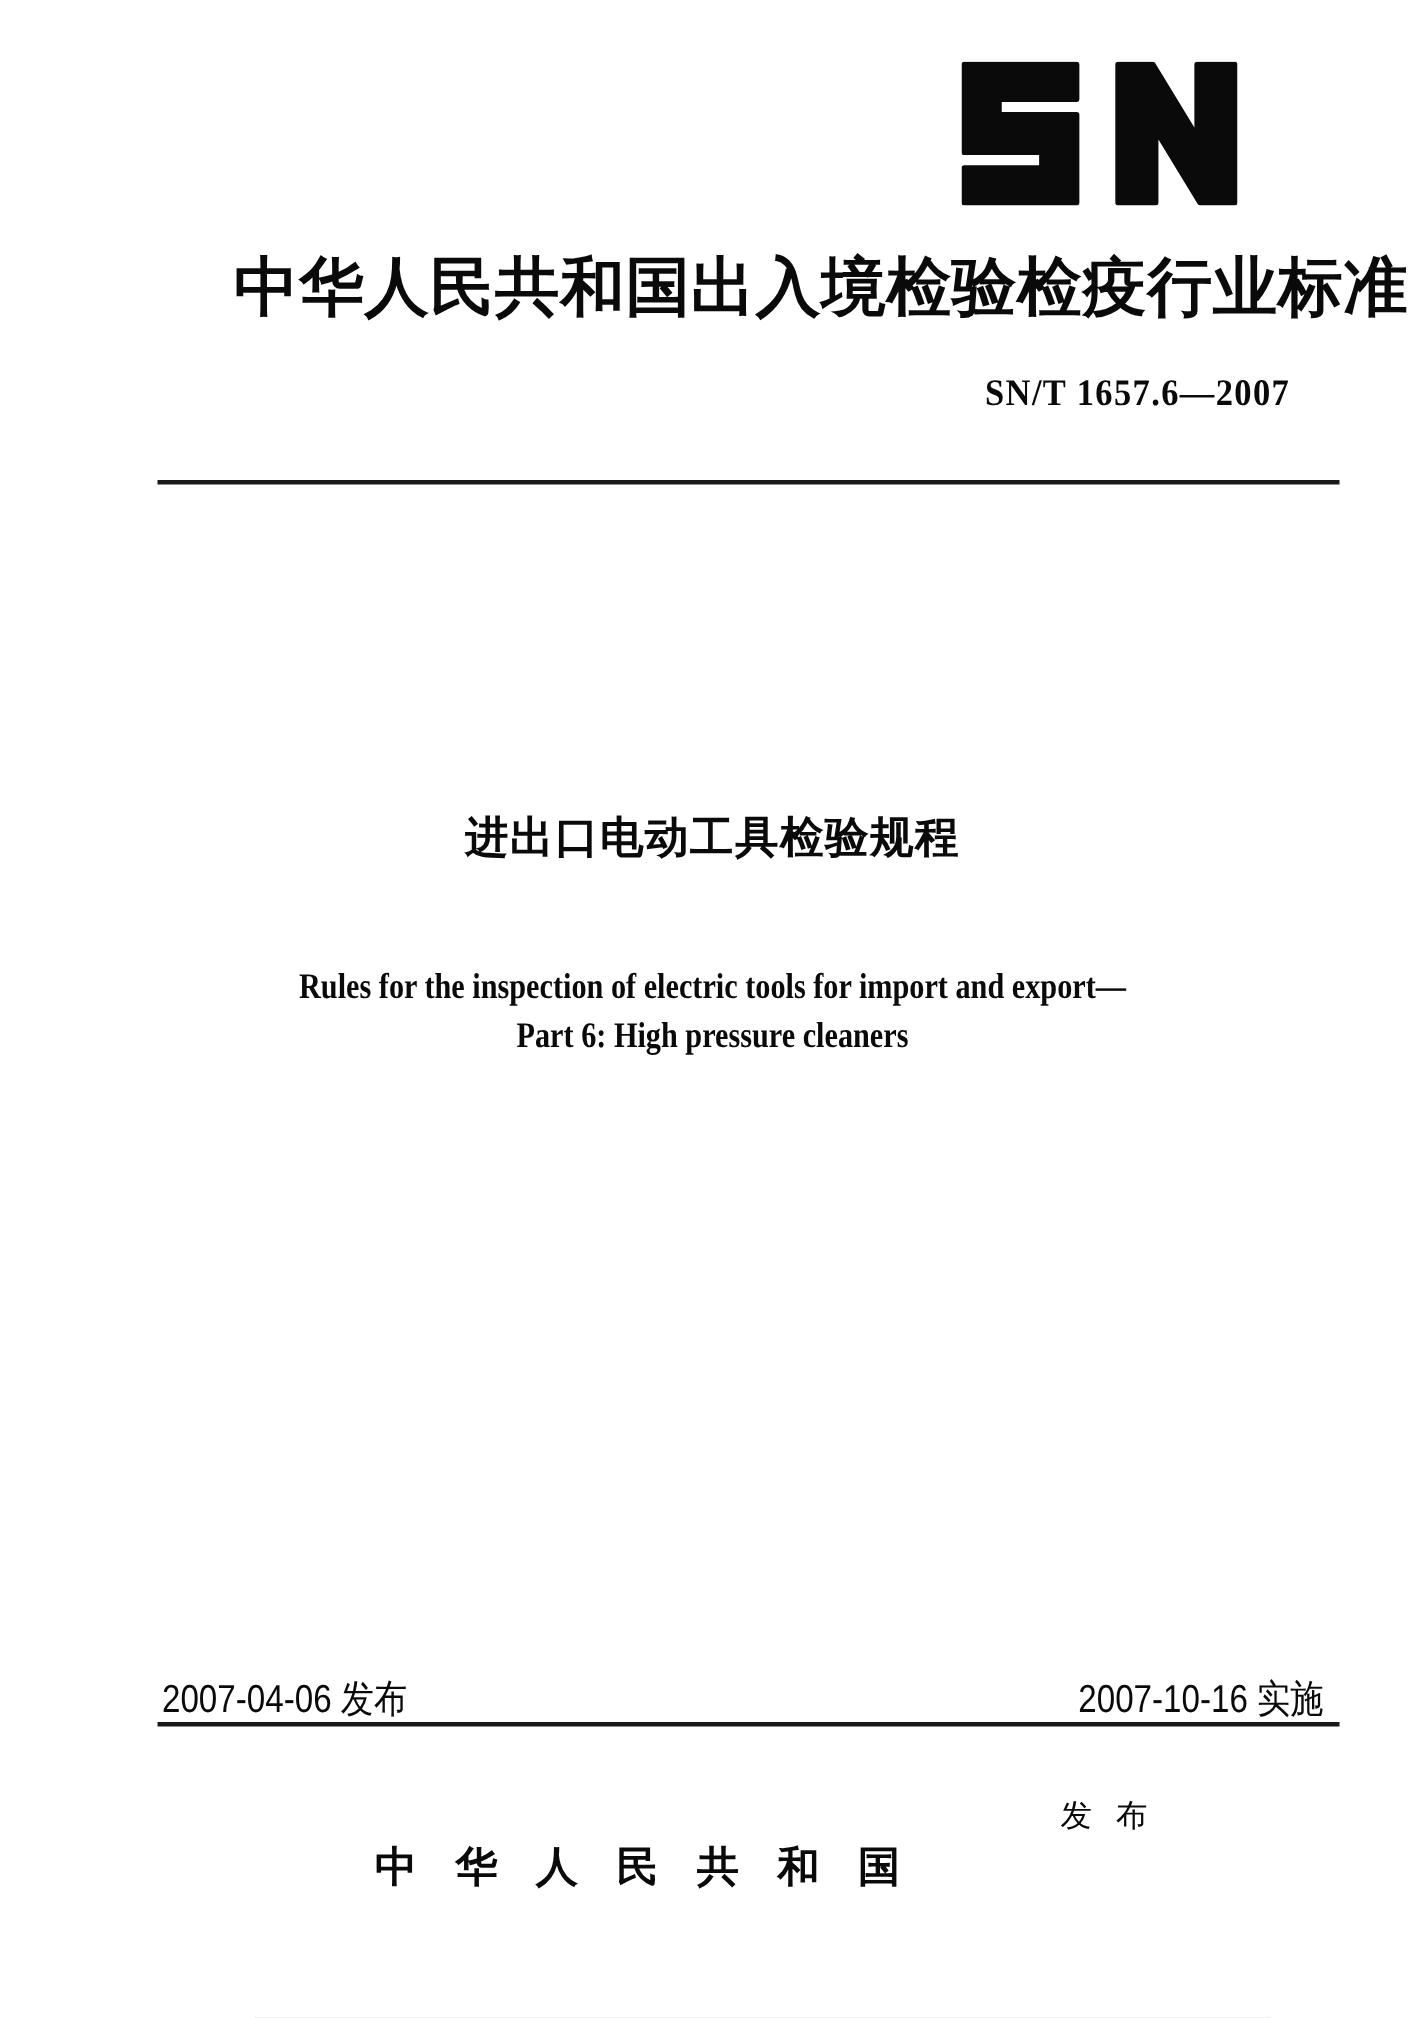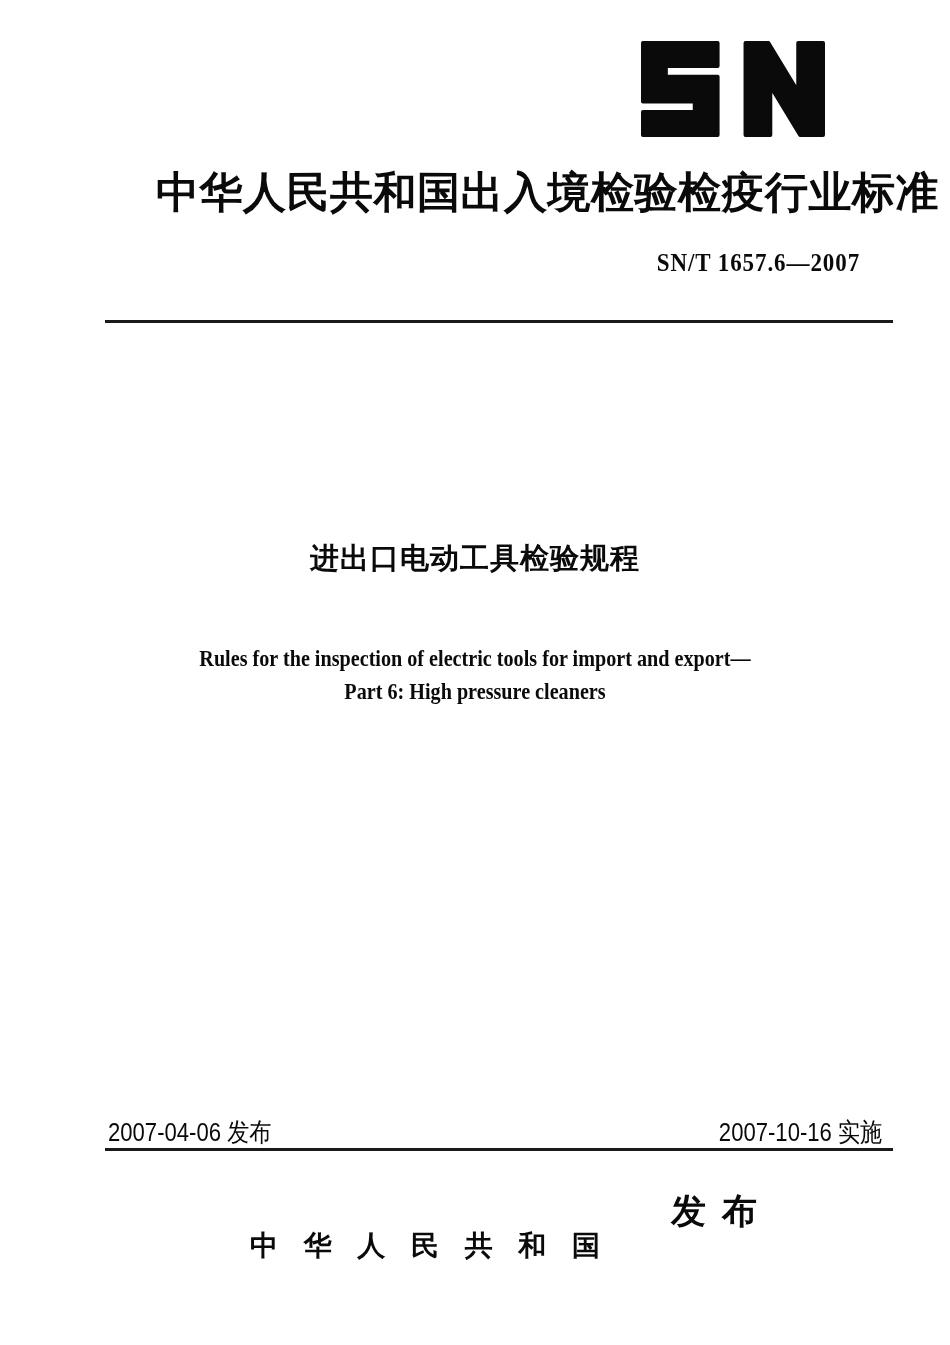--- a/index.html
+++ b/index.html
@@ -61,24 +61,23 @@
   .impl-date{right:68px;transform:scaleX(0.85);transform-origin:100% 50%;}
   .issuer{
     position:absolute;left:250px;top:1232px;width:350px;
     font-family:"Liberation Serif","DejaVu Serif",serif;
     font-weight:bold;font-size:28px;line-height:28px;
   }
   .issuer-line{
     text-align:justify;text-align-last:justify;
   }
   .issued-label{
-    position:absolute;left:671px;top:1197px;
-    font-size:35px;line-height:27px;letter-spacing:16px;
+    position:absolute;left:707px;top:1197px;
+    font-size:21px;line-height:27px;letter-spacing:16px;
     white-space:nowrap;
-    font-weight:bold;
   }
 </style>
 </head>
 <body>
 
 <div class="page">
 
   <div class="sn-logo">
     <svg viewBox="0 0 192 100" width="184" height="96" aria-hidden="true">
       <path fill="#0a0a0a" stroke="#0a0a0a" stroke-width="4" stroke-linejoin="round" d="M 2,2 H 80 V 26 H 26 V 37 H 80 V 98 H 2 V 74 H 56 V 63 H 2 Z"></path>

